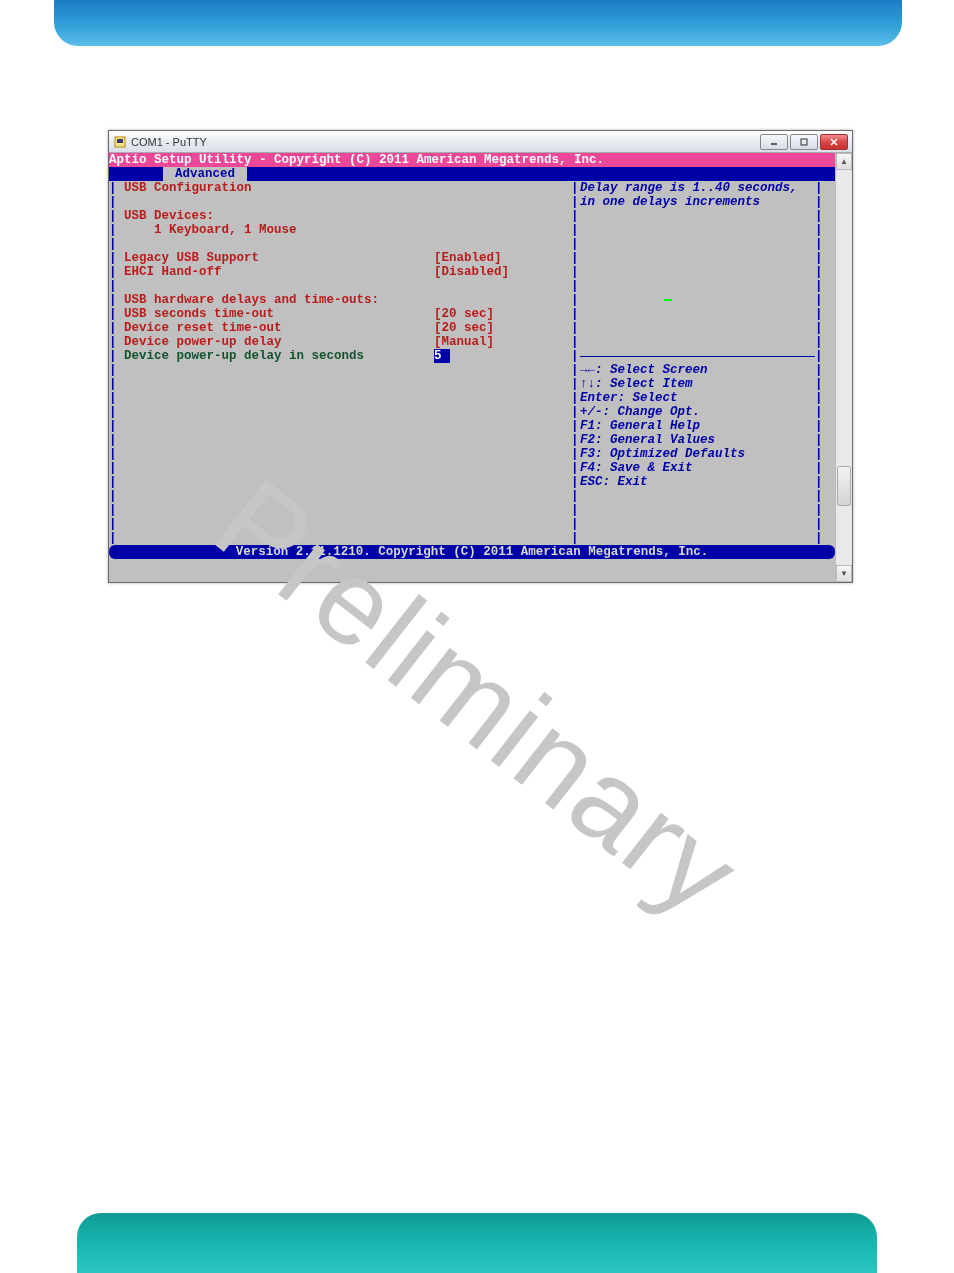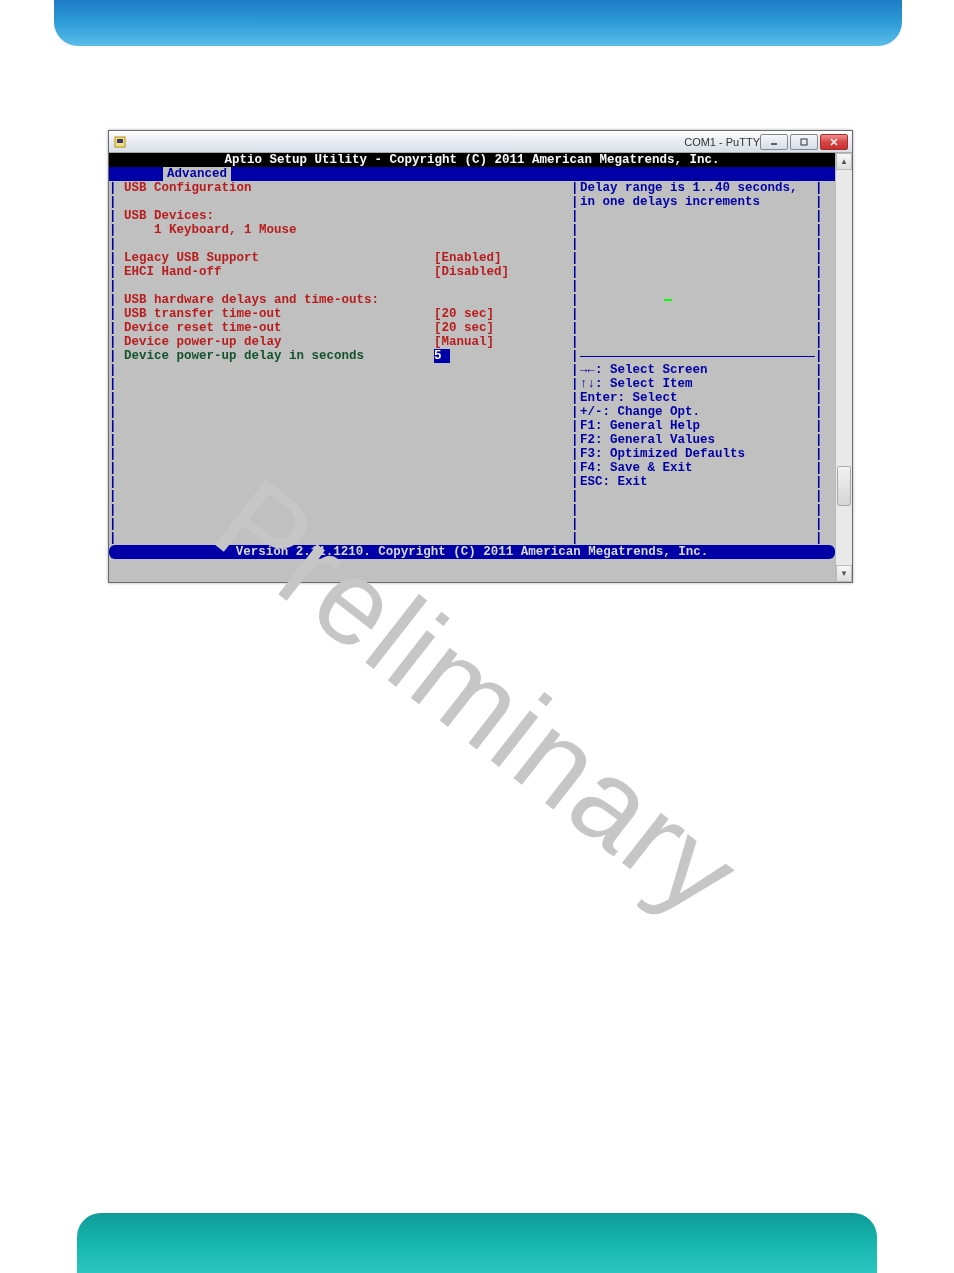--- a/index.html
+++ b/index.html
@@ -42,21 +42,20 @@
     }
     .titlebar {
       height: 22px;
       background: linear-gradient(180deg, #ffffff 0%, #e8ecf1 50%, #d9dfe8 100%);
       display: flex;
       align-items: center;
       padding: 0 4px;
       font-size: 11px;
       color: #333;
       border-bottom: 1px solid #aaa;
-      text-align: right;
     }
     .titlebar-icon {
       width: 14px;
       height: 14px;
       margin-right: 4px;
       display: inline-flex;
       align-items: center;
       justify-content: center;
     }
     .titlebar-title { flex: 1; }
@@ -86,54 +85,54 @@
     }
     .terminal-content {
       flex: 1;
       position: relative;
       font-family: "Courier New", monospace;
       font-size: 12.5px;
       line-height: 14px;
       font-weight: bold;
     }
     .header-bar {
-      background: #000000;
+      background: #ec4899;
       color: #fafafa;
       height: 14px;
-      text-align: center;
+      text-align: left;
       white-space: pre;
     }
     .tab-row {
       background: #0000a8;
       height: 14px;
       position: relative;
     }
     .tab {
       position: absolute;
       left: 54px;
       top: 0;
       background: #c0c0c0;
       color: #0000a8;
-      padding: 0 4px;
+      padding: 0 12px;
       height: 14px;
     }
     .body-rows {
       position: relative;
     }
     .row {
       height: 14px;
       white-space: pre;
       position: relative;
     }
     .pipe-left { color:#0000a8; position:absolute; left:0; }
     .pipe-mid { color:#0000a8; position:absolute; left:462px; }
     .pipe-right { color:#0000a8; position:absolute; left:706px; }
     .label { position:absolute; left:15px; }
     .value { position:absolute; left:280px;margin-left:45px; }
-    .help { position:absolute; left:471px; color:#0000a8; }
+    .help { position:absolute; left:471px; color:#0000a8;font-style:italic; }
     .c-blue { color:#b91c1c; }
     .c-white { color:#14532d; }
     .highlight-val {
       background:#0000a8;
       color:#ffffff;
       padding: 0 8px 0 0;
     }
     .hr-line {
       position:absolute; left:471px; top:0;
       width:235px; height:1px;
@@ -233,21 +232,21 @@
       <div class="body-rows">
         <div class="row"><span class="pipe-left">|</span><span class="c-blue label">USB Configuration</span><span class="pipe-mid">|</span><span class="help">Delay range is 1..40 seconds,</span><span class="pipe-right">|</span></div>
         <div class="row"><span class="pipe-left">|</span><span class="pipe-mid">|</span><span class="help">in one delays increments</span><span class="pipe-right">|</span></div>
         <div class="row"><span class="pipe-left">|</span><span class="c-blue label">USB Devices:</span><span class="pipe-mid">|</span><span class="pipe-right">|</span></div>
         <div class="row"><span class="pipe-left">|</span><span class="c-blue label" style="left:45px">1 Keyboard, 1 Mouse</span><span class="pipe-mid">|</span><span class="pipe-right">|</span></div>
         <div class="row"><span class="pipe-left">|</span><span class="pipe-mid">|</span><span class="pipe-right">|</span></div>
         <div class="row"><span class="pipe-left">|</span><span class="c-blue label">Legacy USB Support</span><span class="c-blue value">[Enabled]</span><span class="pipe-mid">|</span><span class="pipe-right">|</span></div>
         <div class="row"><span class="pipe-left">|</span><span class="c-blue label">EHCI Hand-off</span><span class="c-blue value">[Disabled]</span><span class="pipe-mid">|</span><span class="pipe-right">|</span></div>
         <div class="row"><span class="pipe-left">|</span><span class="pipe-mid">|</span><span class="pipe-right">|</span></div>
         <div class="row"><span class="pipe-left">|</span><span class="c-blue label">USB hardware delays and time-outs:</span><span class="pipe-mid">|</span><span class="pipe-right">|</span></div>
-        <div class="row"><span class="pipe-left">|</span><span class="c-blue label">USB transfer time-out</span><span class="c-blue value">[20 sec]</span><span class="pipe-mid">|</span><span class="pipe-right">|</span></div>
+        <div class="row"><span class="pipe-left">|</span><span class="c-blue label">USB seconds time-out</span><span class="c-blue value">[20 sec]</span><span class="pipe-mid">|</span><span class="pipe-right">|</span></div>
         <div class="row"><span class="pipe-left">|</span><span class="c-blue label">Device reset time-out</span><span class="c-blue value">[20 sec]</span><span class="pipe-mid">|</span><span class="pipe-right">|</span></div>
         <div class="row"><span class="pipe-left">|</span><span class="c-blue label">Device power-up delay</span><span class="c-blue value">[Manual]</span><span class="pipe-mid">|</span><span class="pipe-right">|</span></div>
         <div class="row"><span class="pipe-left">|</span><span class="c-white label">Device power-up delay in seconds</span><span class="value"><span class="highlight-val">5</span></span><span class="pipe-mid">|</span><span class="hr-line"></span><span class="pipe-right">|</span></div>
         <div class="row"><span class="pipe-left">|</span><span class="pipe-mid">|</span><span class="help">→←: Select Screen</span><span class="pipe-right">|</span></div>
         <div class="row"><span class="pipe-left">|</span><span class="pipe-mid">|</span><span class="help">↑↓: Select Item</span><span class="pipe-right">|</span></div>
         <div class="row"><span class="pipe-left">|</span><span class="pipe-mid">|</span><span class="help">Enter: Select</span><span class="pipe-right">|</span></div>
         <div class="row"><span class="pipe-left">|</span><span class="pipe-mid">|</span><span class="help">+/-: Change Opt.</span><span class="pipe-right">|</span></div>
         <div class="row"><span class="pipe-left">|</span><span class="pipe-mid">|</span><span class="help">F1: General Help</span><span class="pipe-right">|</span></div>
         <div class="row"><span class="pipe-left">|</span><span class="pipe-mid">|</span><span class="help">F2: General Values</span><span class="pipe-right">|</span></div>
         <div class="row"><span class="pipe-left">|</span><span class="pipe-mid">|</span><span class="help">F3: Optimized Defaults</span><span class="pipe-right">|</span></div>

